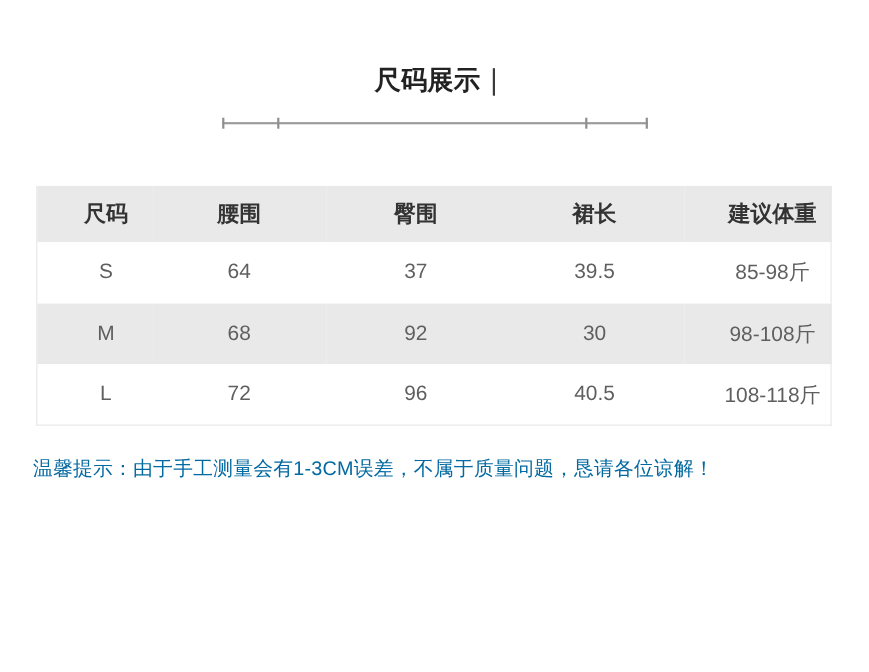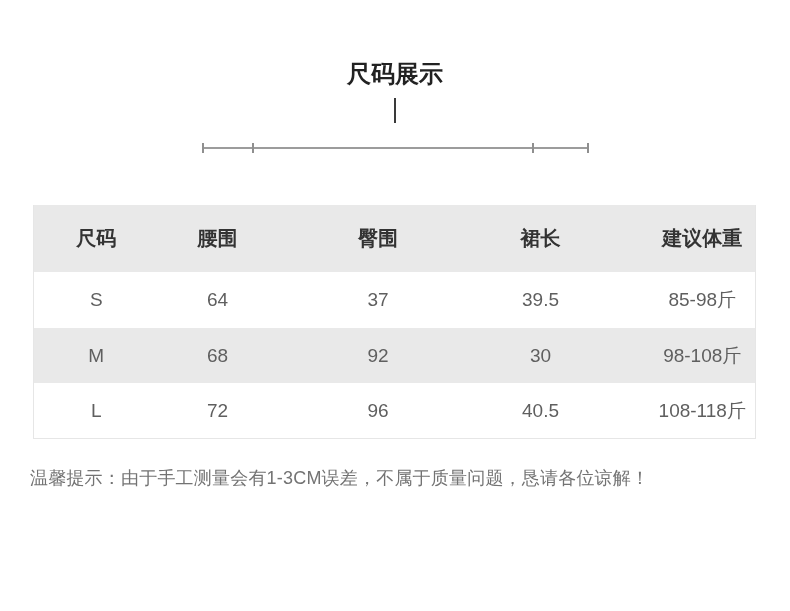--- a/index.html
+++ b/index.html
@@ -1,15 +1,15 @@
 <!DOCTYPE html>
 <html><head>
 <meta charset="utf-8">
 <style>
-  * { margin: 0; padding: 0; box-sizing: border-box; flex-direction: column; }
+  * { margin: 0; padding: 0; box-sizing: border-box; }
   html, body {
     width: 790px;
     height: 611px;
     background: #ffffff;
     font-family: "Liberation Sans", "DejaVu Sans", sans-serif;
     overflow: hidden;
   }
   
   .title-bar {
     padding-top: 61px;
@@ -54,21 +54,21 @@
   table.size-table {
     margin: 56px 35px 0 33px;
     width: 722px;
     border-collapse: collapse;
     table-layout: fixed;
     border-left: 1px solid #e6e6e6;
     border-right: 1px solid #e6e6e6;
     border-bottom: 1px solid #e6e6e6;
   }
   .size-table th {
-    height: 67px;
+    height: 51px;
     background: #e9e9e9;
     font-size: 20px;
     font-weight: 600;
     color: #333333;
     text-align: center;
     white-space: nowrap;
   }
   .size-table td {
     height: 55.5px;
     font-size: 19px;
@@ -77,21 +77,21 @@
     text-align: center;
     white-space: nowrap;
   }
   .size-table tbody tr:nth-child(even) td { background: #e9e9e9; }
   .size-table th:first-child, .size-table td:first-child { padding-left: 20px; }
   .size-table th:last-child,  .size-table td:last-child  { padding-left: 28px; }
   
   .note {
     margin: 27px 30px 0 30px;
     font-size: 18px;
-    color: #737373;
+    color: #0369a1;
     letter-spacing: 0.2px;
     white-space: nowrap;
   }
 </style>
 </head>
 <body>
 
 <div class="title-bar">
   <span class="title-zh">尺码展示</span>
   <span class="title-divider"></span>

